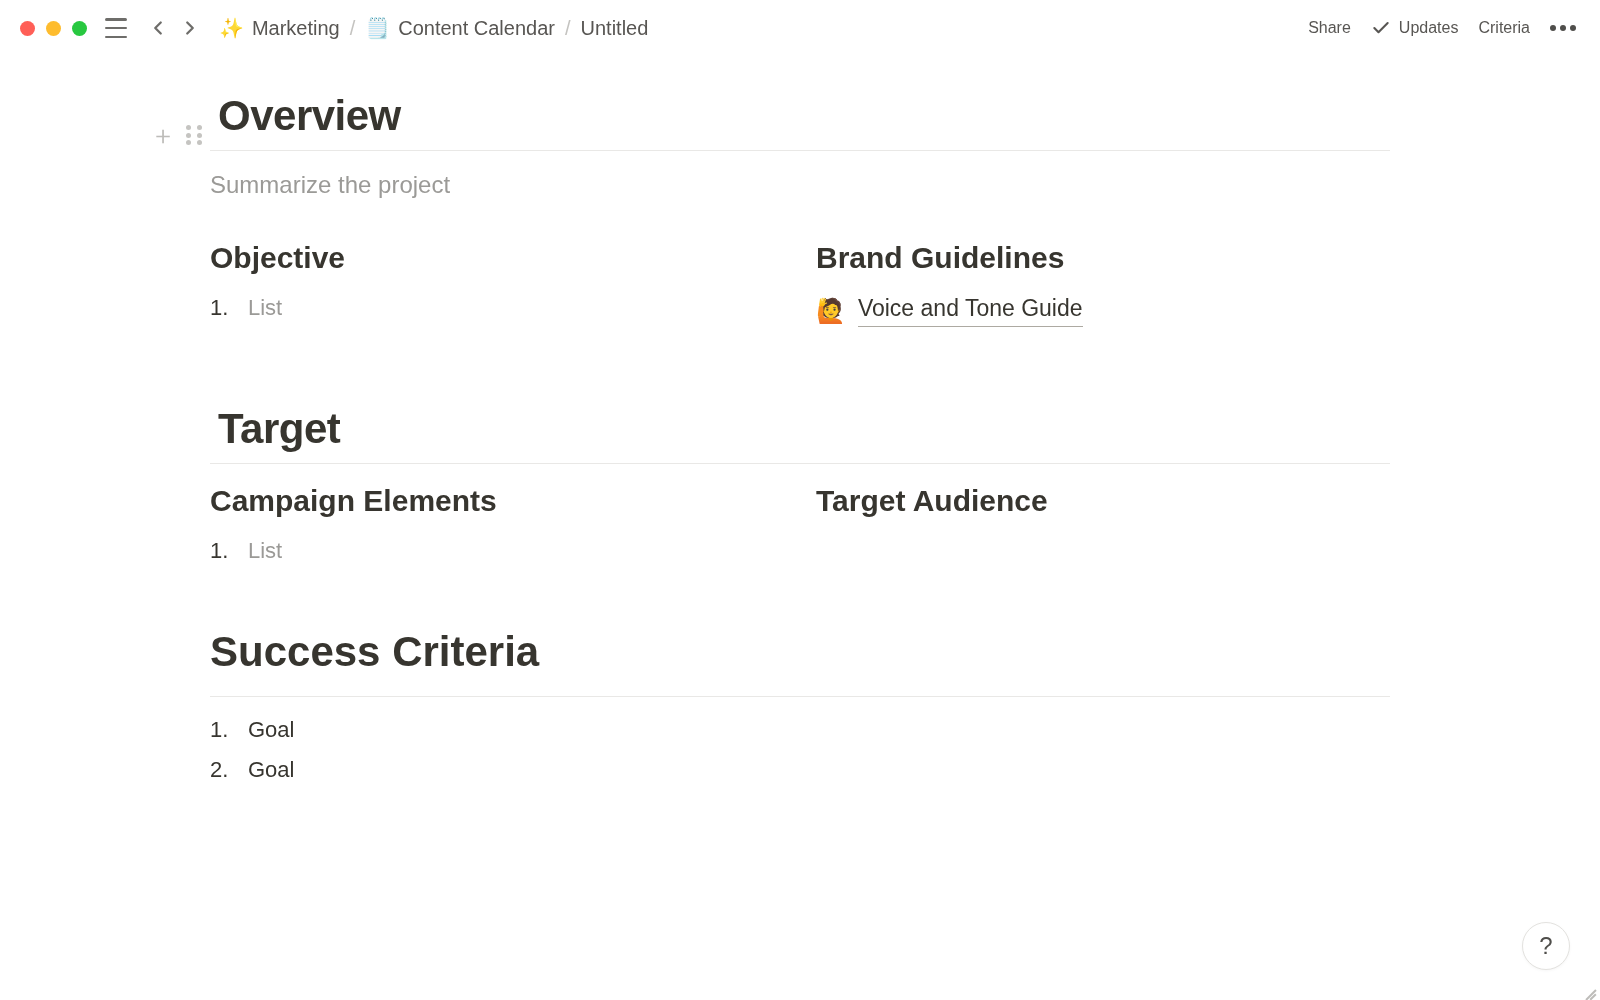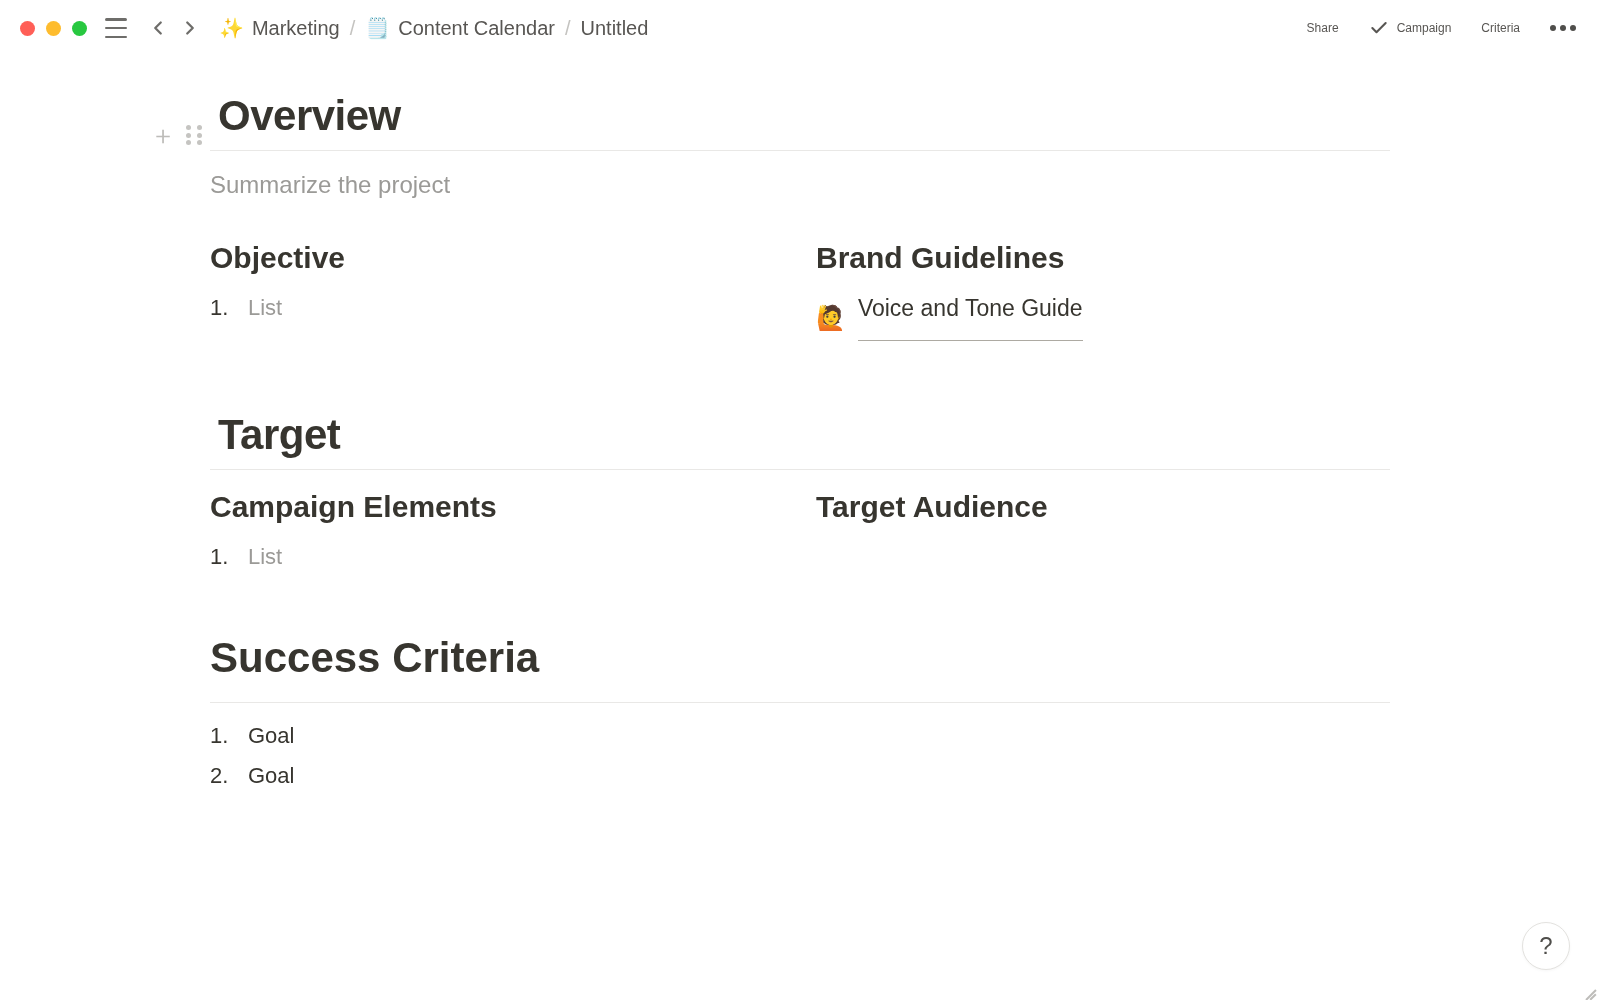--- a/index.html
+++ b/index.html
@@ -54,21 +54,21 @@
   }
   .nav-arrow.fwd{margin-right:16px;}
 
   .breadcrumbs{display:flex;align-items:center;gap:10px;font-size:20px;}
   .crumb{display:flex;align-items:center;gap:8px;cursor:pointer;color:#585653;}
   .crumb .crumb-icon{font-size:20px;}
   .crumb-sep{color:#c4c3c0;}
 
   .spacer{flex:1;}
 
-  .top-actions{display:flex;align-items:center;gap:30px;font-size:12px;color:#585653;}
+  .top-actions{display:flex;align-items:center;gap:20px;font-size:16px;color:#585653;}
   .top-action{display:flex;align-items:center;gap:8px;cursor:pointer;}
   .check-icon svg{display:block;}
   .more-dots-icon{display:flex;align-items:center;gap:4px;cursor:pointer;}
   .more-dots-icon span{width:6px;height:6px;border-radius:50%;background:#4f4e4b;display:block;}
 
   
   .page{
     position:relative;
     width:1180px;
     margin:0 auto;
@@ -136,21 +136,21 @@
   .num-list .placeholder{color:var(--muted);}
 
   .linked{
     display:flex;align-items:center;gap:12px;
     font-size:23px;
   }
   .linked a{
     color:var(--text);
     text-decoration:none;
     border-bottom:1.5px solid var(--link-underline);
-    padding-bottom:18px;
+    padding-bottom:4px;
     cursor:pointer;
   }
   .linked .page-icon{font-size:24px;}
 
   .section-block{margin-top:70px;}
 
   
   .help-fab{
     position:absolute;
     right:30px;
@@ -226,21 +226,21 @@
   <div class="top-actions">
     <div class="top-action">
       <span>Share</span>
     </div>
     <div class="top-action">
       <span class="check-icon">
         <svg width="20" height="20" viewBox="0 0 24 24" fill="none" stroke="#585653" stroke-width="2.5" stroke-linecap="round" stroke-linejoin="round">
             <polyline points="20 6 9 17 4 12"></polyline>
           </svg>
       </span>
-      <span>Campaign</span>
+      <span>Updates</span>
     </div>
     <div class="top-action">
       <span>Criteria</span>
     </div>
     <div class="more-dots-icon">
       <span></span>
         <span></span>
         <span></span>
     </div>
   </div>

